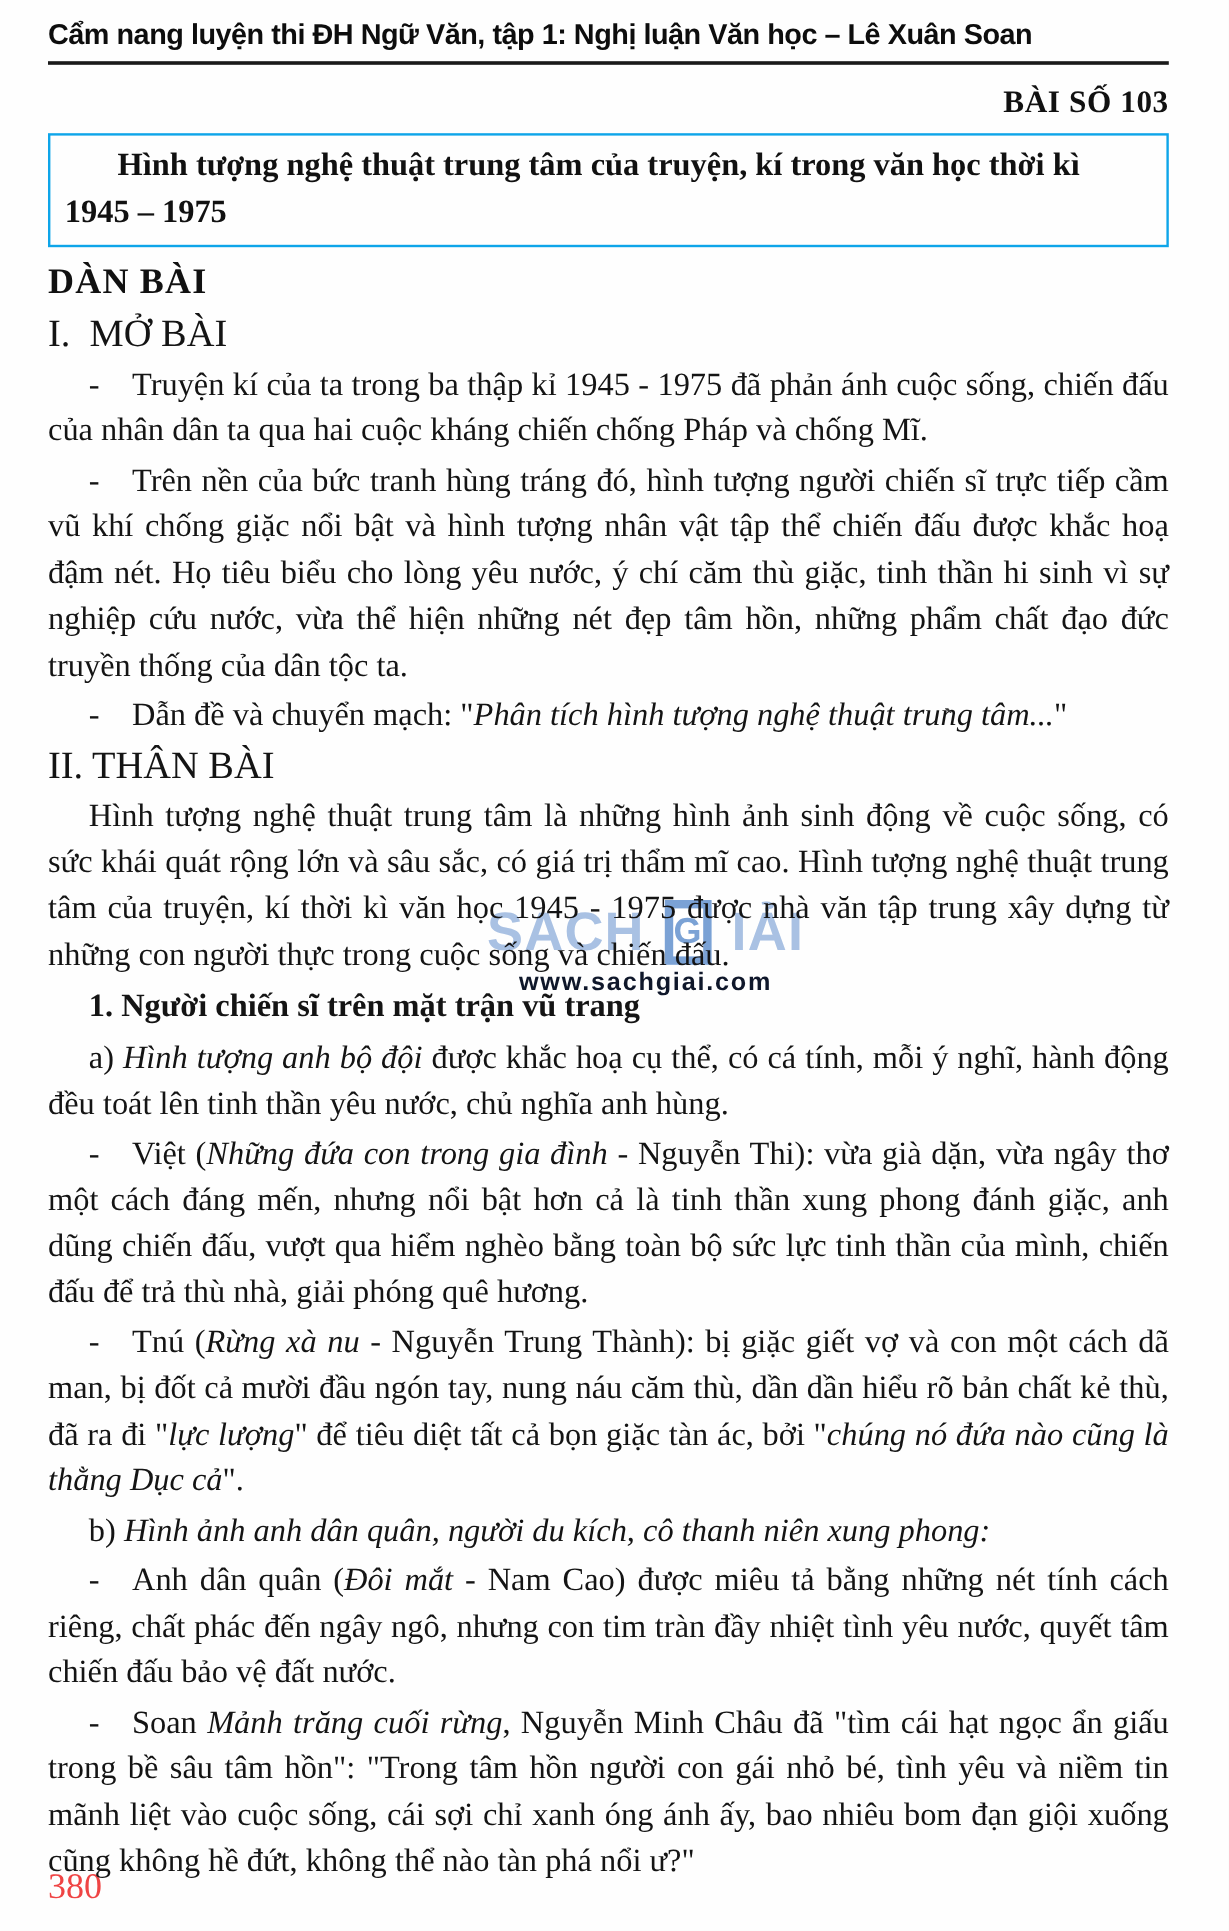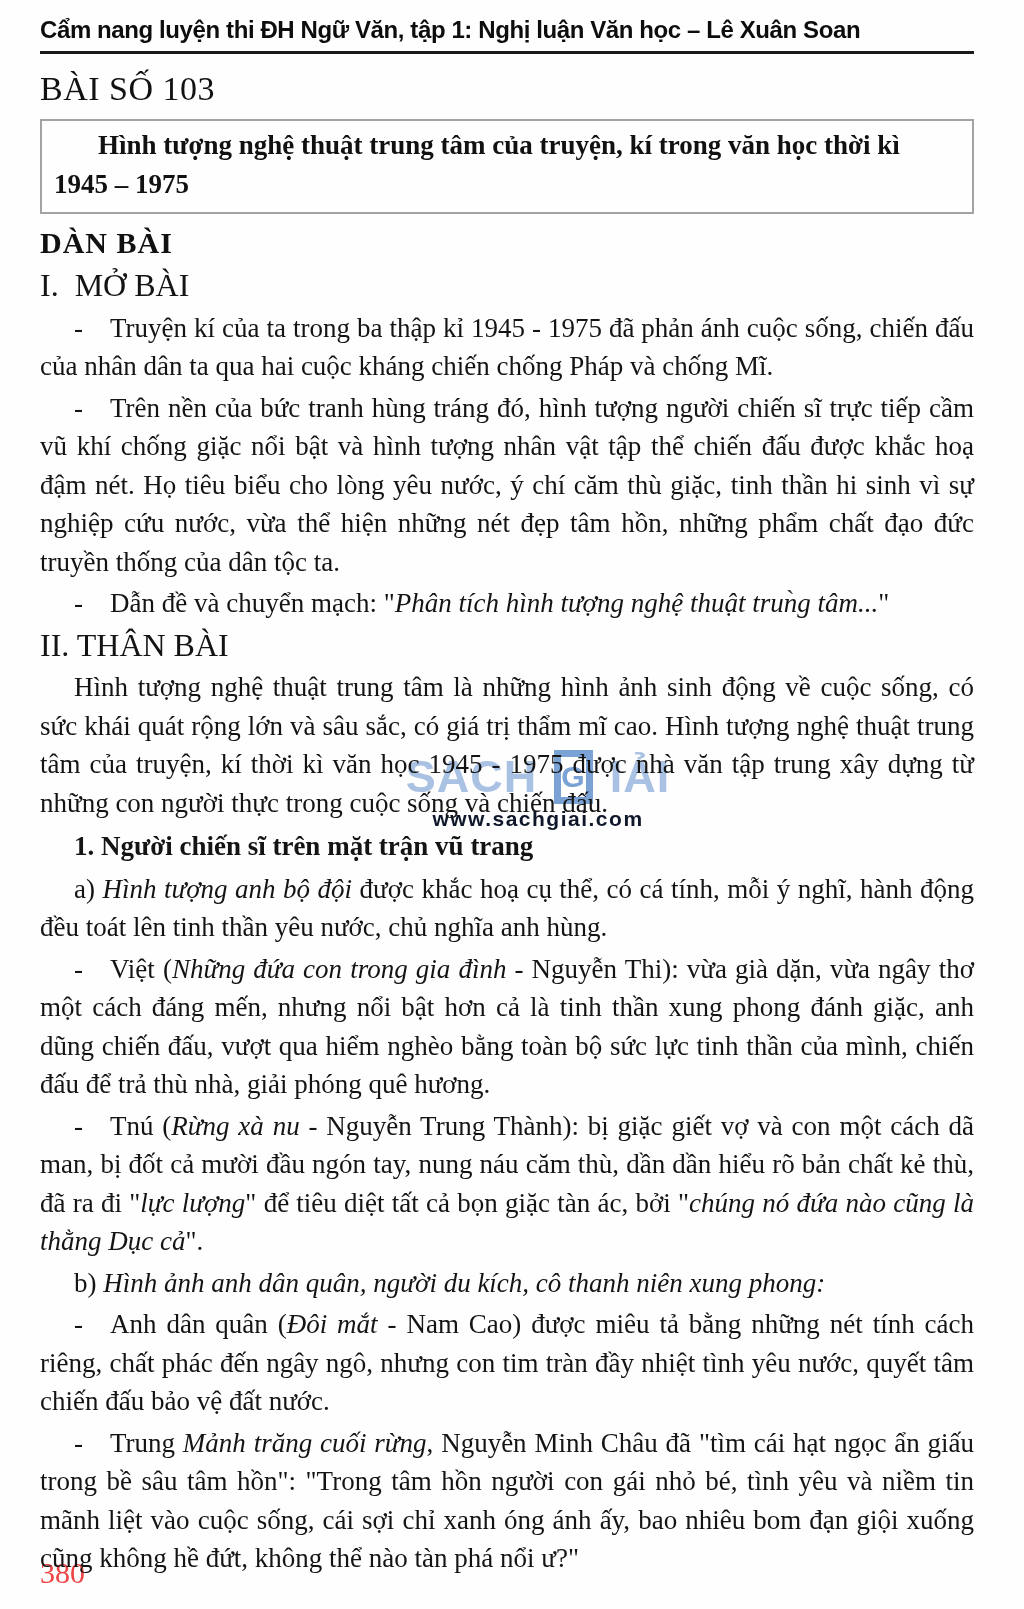--- a/index.html
+++ b/index.html
@@ -24,29 +24,29 @@
     font-size:24px;
     letter-spacing:-0.4px;
     color:#0d0d0d;
     padding-bottom:7px;
     border-bottom:3.5px solid #1a1a1a;
     white-space:nowrap;
   }
   
   .lesson-no{
     margin:16px 0 0 0;
-    text-align:left;
-    font-size:34px;
-    font-weight:normal;
+    text-align:right;
+    font-size:26px;
+    font-weight:bold;
     letter-spacing:0.5px;
   }
   
   .topic-box{
     margin-top:11px;
-    border:2px solid #a3a3a3;
+    border:2px solid #0ea5e9;
     padding:5px 14px 8px 12px;
   }
   .topic-text{
     font-weight:bold;
     font-size:27px;
     line-height:39px;
     white-space:pre-line;
     text-indent:44px;
     text-align:justify;
   }
@@ -162,21 +162,21 @@
       <p class="blk para"><span>- Trên nền của bức tranh hùng tráng đó, hình tượng người chiến sĩ trực tiếp cầm vũ khí chống giặc nổi bật và hình tượng nhân vật tập thể chiến đấu được khắc hoạ đậm nét. Họ tiêu biểu cho lòng yêu nước, ý chí căm thù giặc, tinh thần hi sinh vì sự nghiệp cứu nước, vừa thể hiện những nét đẹp tâm hồn, những phẩm chất đạo đức truyền thống của dân tộc ta.</span></p>
       <p class="blk para"><span>- Dẫn đề và chuyển mạch: "</span><span class="it">Phân tích hình tượng nghệ thuật trung tâm...</span><span>"</span></p>
       <p class="blk heading"><span>II. THÂN BÀI</span></p>
       <p class="blk para"><span>Hình tượng nghệ thuật trung tâm là những hình ảnh sinh động về cuộc sống, có sức khái quát rộng lớn và sâu sắc, có giá trị thẩm mĩ cao. Hình tượng nghệ thuật trung tâm của truyện, kí thời kì văn học 1945 - 1975 được nhà văn tập trung xây dựng từ những con người thực trong cuộc sống và chiến đấu.</span></p>
       <p class="blk subheading"><span>1. Người chiến sĩ trên mặt trận vũ trang</span></p>
       <p class="blk para"><span>a) </span><span class="it">Hình tượng anh bộ đội</span><span> được khắc hoạ cụ thể, có cá tính, mỗi ý nghĩ, hành động đều toát lên tinh thần yêu nước, chủ nghĩa anh hùng.</span></p>
       <p class="blk para"><span>- Việt (</span><span class="it">Những đứa con trong gia đình</span><span> - Nguyễn Thi): vừa già dặn, vừa ngây thơ một cách đáng mến, nhưng nổi bật hơn cả là tinh thần xung phong đánh giặc, anh dũng chiến đấu, vượt qua hiểm nghèo bằng toàn bộ sức lực tinh thần của mình, chiến đấu để trả thù nhà, giải phóng quê hương.</span></p>
       <p class="blk para"><span>- Tnú (</span><span class="it">Rừng xà nu</span><span> - Nguyễn Trung Thành): bị giặc giết vợ và con một cách dã man, bị đốt cả mười đầu ngón tay, nung náu căm thù, dần dần hiểu rõ bản chất kẻ thù, đã ra đi "</span><span class="it">lực lượng</span><span>" để tiêu diệt tất cả bọn giặc tàn ác, bởi "</span><span class="it">chúng nó đứa nào cũng là thằng Dục cả</span><span>".</span></p>
       <p class="blk para"><span>b) </span><span class="it">Hình ảnh anh dân quân, người du kích, cô thanh niên xung phong:</span></p>
       <p class="blk para"><span>- Anh dân quân (</span><span class="it">Đôi mắt</span><span> - Nam Cao) được miêu tả bằng những nét tính cách riêng, chất phác đến ngây ngô, nhưng con tim tràn đầy nhiệt tình yêu nước, quyết tâm chiến đấu bảo vệ đất nước.</span></p>
-      <p class="blk para"><span>- Trung </span><span class="it">Mảnh trăng cuối rừng</span><span>, Nguyễn Minh Châu đã "tìm cái hạt ngọc ẩn giấu trong bề sâu tâm hồn": "Trong tâm hồn người con gái nhỏ bé, tình yêu và niềm tin mãnh liệt vào cuộc sống, cái sợi chỉ xanh óng ánh ấy, bao nhiêu bom đạn giội xuống cũng không hề đứt, không thể nào tàn phá nổi ư?"</span></p>
+      <p class="blk para"><span>- Soan </span><span class="it">Mảnh trăng cuối rừng</span><span>, Nguyễn Minh Châu đã "tìm cái hạt ngọc ẩn giấu trong bề sâu tâm hồn": "Trong tâm hồn người con gái nhỏ bé, tình yêu và niềm tin mãnh liệt vào cuộc sống, cái sợi chỉ xanh óng ánh ấy, bao nhiêu bom đạn giội xuống cũng không hề đứt, không thể nào tàn phá nổi ư?"</span></p>
     </div>
 
   <div class="watermark">
     <div class="wm-row">
       <span>SACH</span>
       <span class="wm-logo">
         <span>G</span>
       </span>
       <span>IẢI</span>
     </div>

